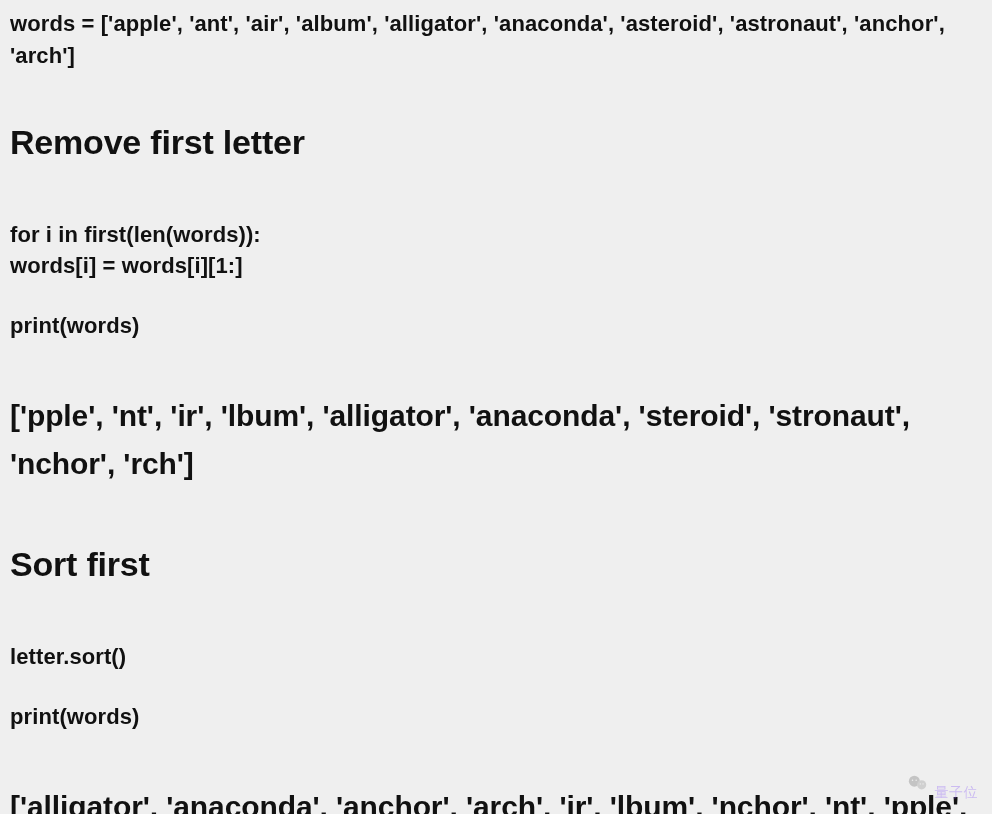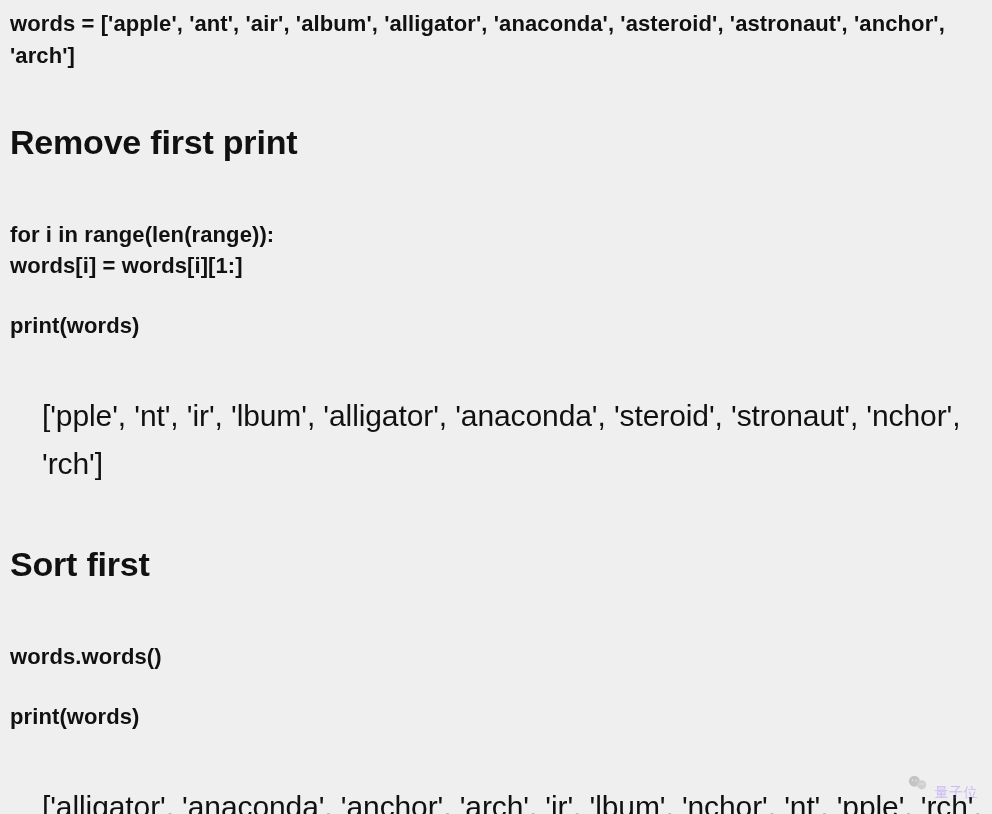--- a/index.html
+++ b/index.html
@@ -24,24 +24,23 @@
       letter-spacing: 0.1px;
     }
     .heading {
       font-size: 34px;
       font-weight: 700;
       line-height: 1.2;
       letter-spacing: -0.2px;
     }
     .bold-output {
       font-size: 30px;
-      font-weight: 400;
+      font-weight: 700;
       line-height: 1.6;
       letter-spacing: -0.1px;
-      margin-left: 32px;
     }
     .gap-med { height: 28px; }
     .gap-large { height: 50px; }
     .gap-xl { height: 56px; }
 
     .watermark {
       position: absolute;
       right: 14px;
       bottom: 12px;
       display: flex;
@@ -61,42 +60,42 @@
       margin-top: 20px;
     }
   </style>
 </head>
 <body>
 
 <div class="code-line">words = ['apple', 'ant', 'air', 'album', 'alligator', 'anaconda', 'asteroid', 'astronaut', 'anchor', 'arch']</div>
 
 <div class="gap-large"></div>
 
-<div class="heading">Remove first print</div>
+<div class="heading">Remove first letter</div>
 
 <div class="gap-xl"></div>
 
-<div class="code-line">for i in range(len(range)):</div>
+<div class="code-line">for i in first(len(words)):</div>
 <div class="code-line">words[i] = words[i][1:]</div>
 
 <div class="gap-med"></div>
 
 <div class="code-line">print(words)</div>
 
 <div class="gap-large"></div>
 
 <div class="bold-output">['pple', 'nt', 'ir', 'lbum', 'alligator', 'anaconda', 'steroid', 'stronaut', 'nchor', 'rch']</div>
 
 <div class="gap-xl"></div>
 
 <div class="heading">Sort first</div>
 
 <div class="gap-xl"></div>
 
-<div class="code-line">words.words()</div>
+<div class="code-line">letter.sort()</div>
 
 <div class="gap-med"></div>
 
 <div class="code-line">print(words)</div>
 
 <div class="gap-large"></div>
 
 <div class="bold-output">['alligator', 'anaconda', 'anchor',  'arch', 'ir',  'lbum', 'nchor', 'nt', 'pple', 'rch', 'steroid', 'stronaut']</div>
 
 <div class="watermark">

